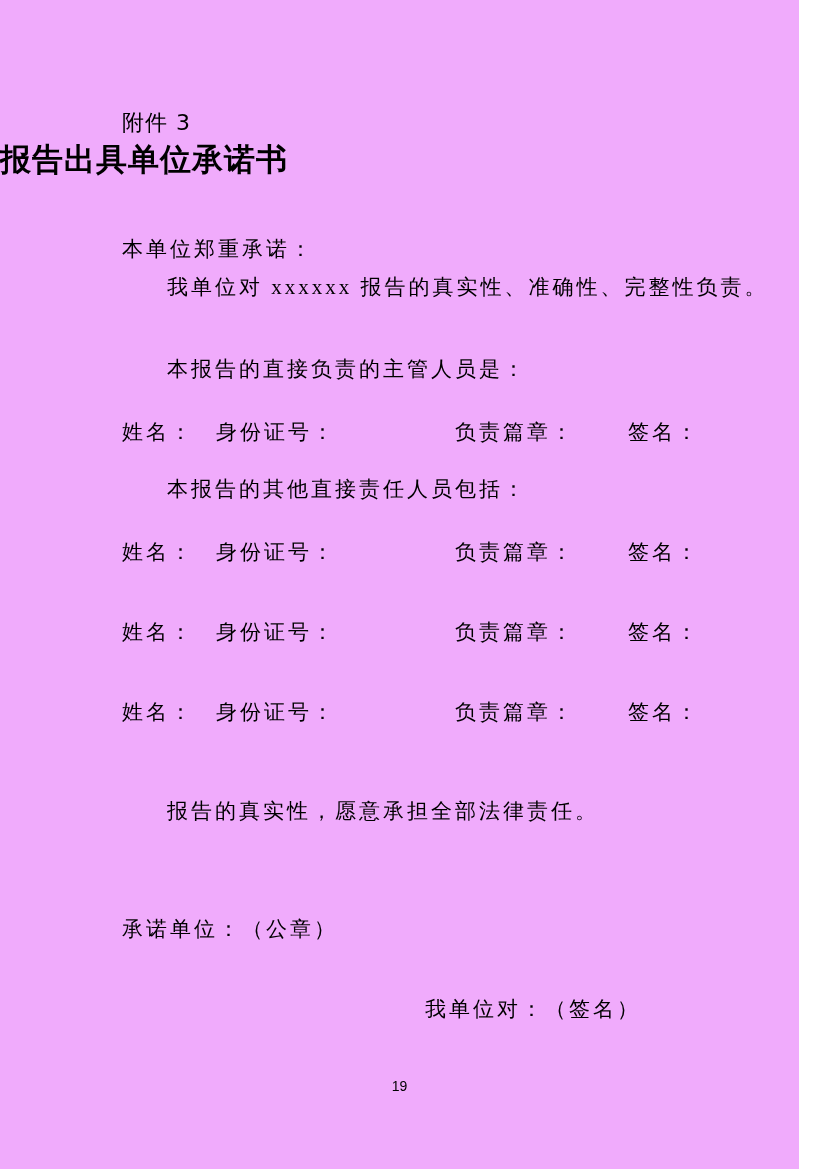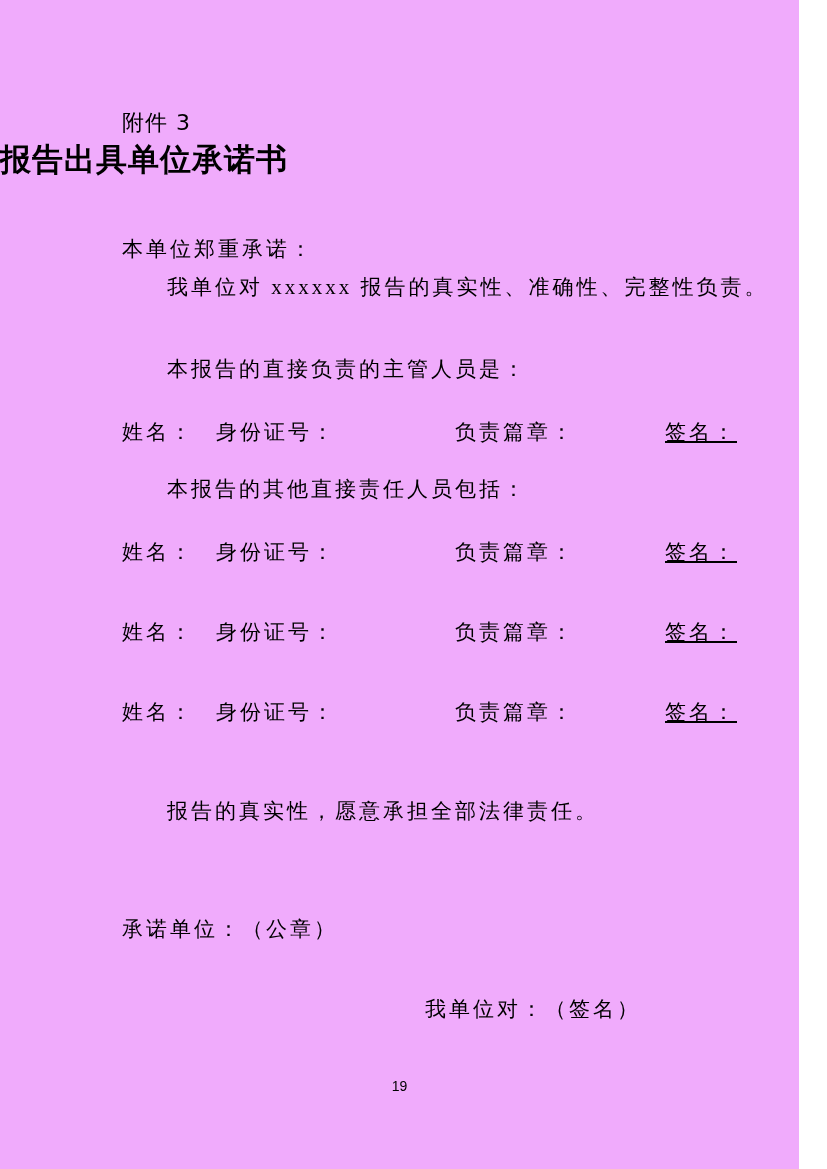--- a/index.html
+++ b/index.html
@@ -67,21 +67,21 @@
   }
   .sign-row .col {
     position: absolute;
     top: 0;
     white-space: pre;
     margin-top: 23px;
   }
   .col-name    { left: 0; }
   .col-id      { left: 94px; }
   .col-chapter { left: 333px; }
-  .col-sign    { left: 543px; text-decoration: underline; }
+  .col-sign    { left: 506px; }
 
   .r1 { top: 395px; }
   .r2 { top: 515px; }
   .r3 { top: 595px; }
   .r4 { top: 675px; }
 
   
   .page-number {
     position: absolute;
     left: 0;

